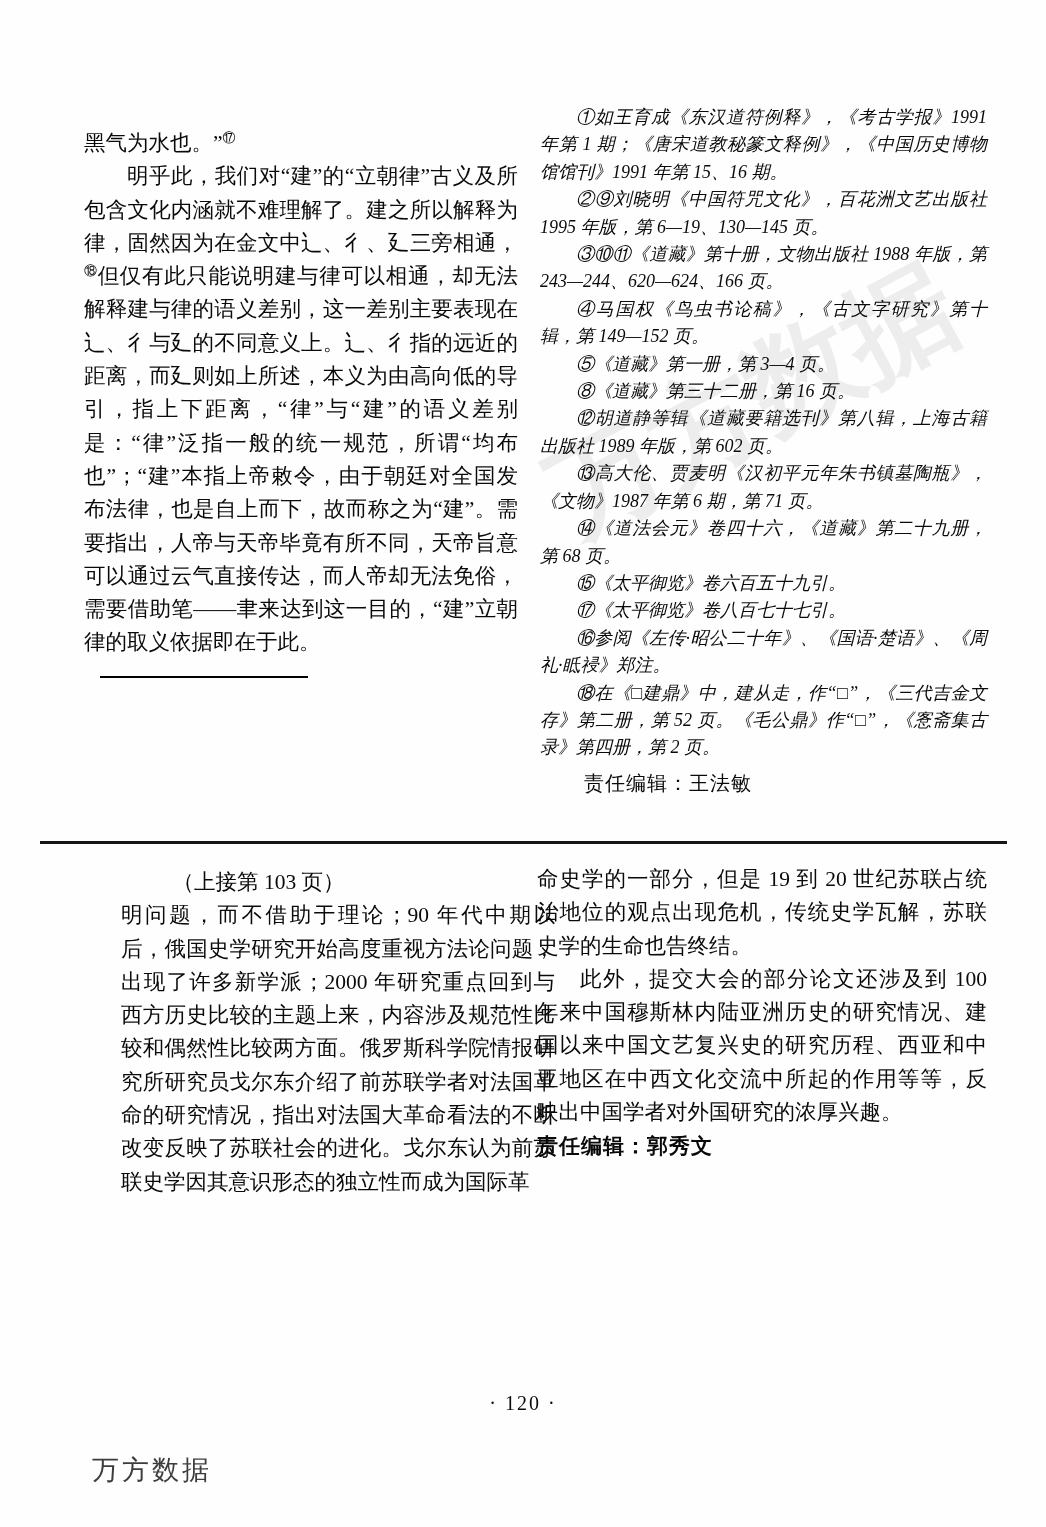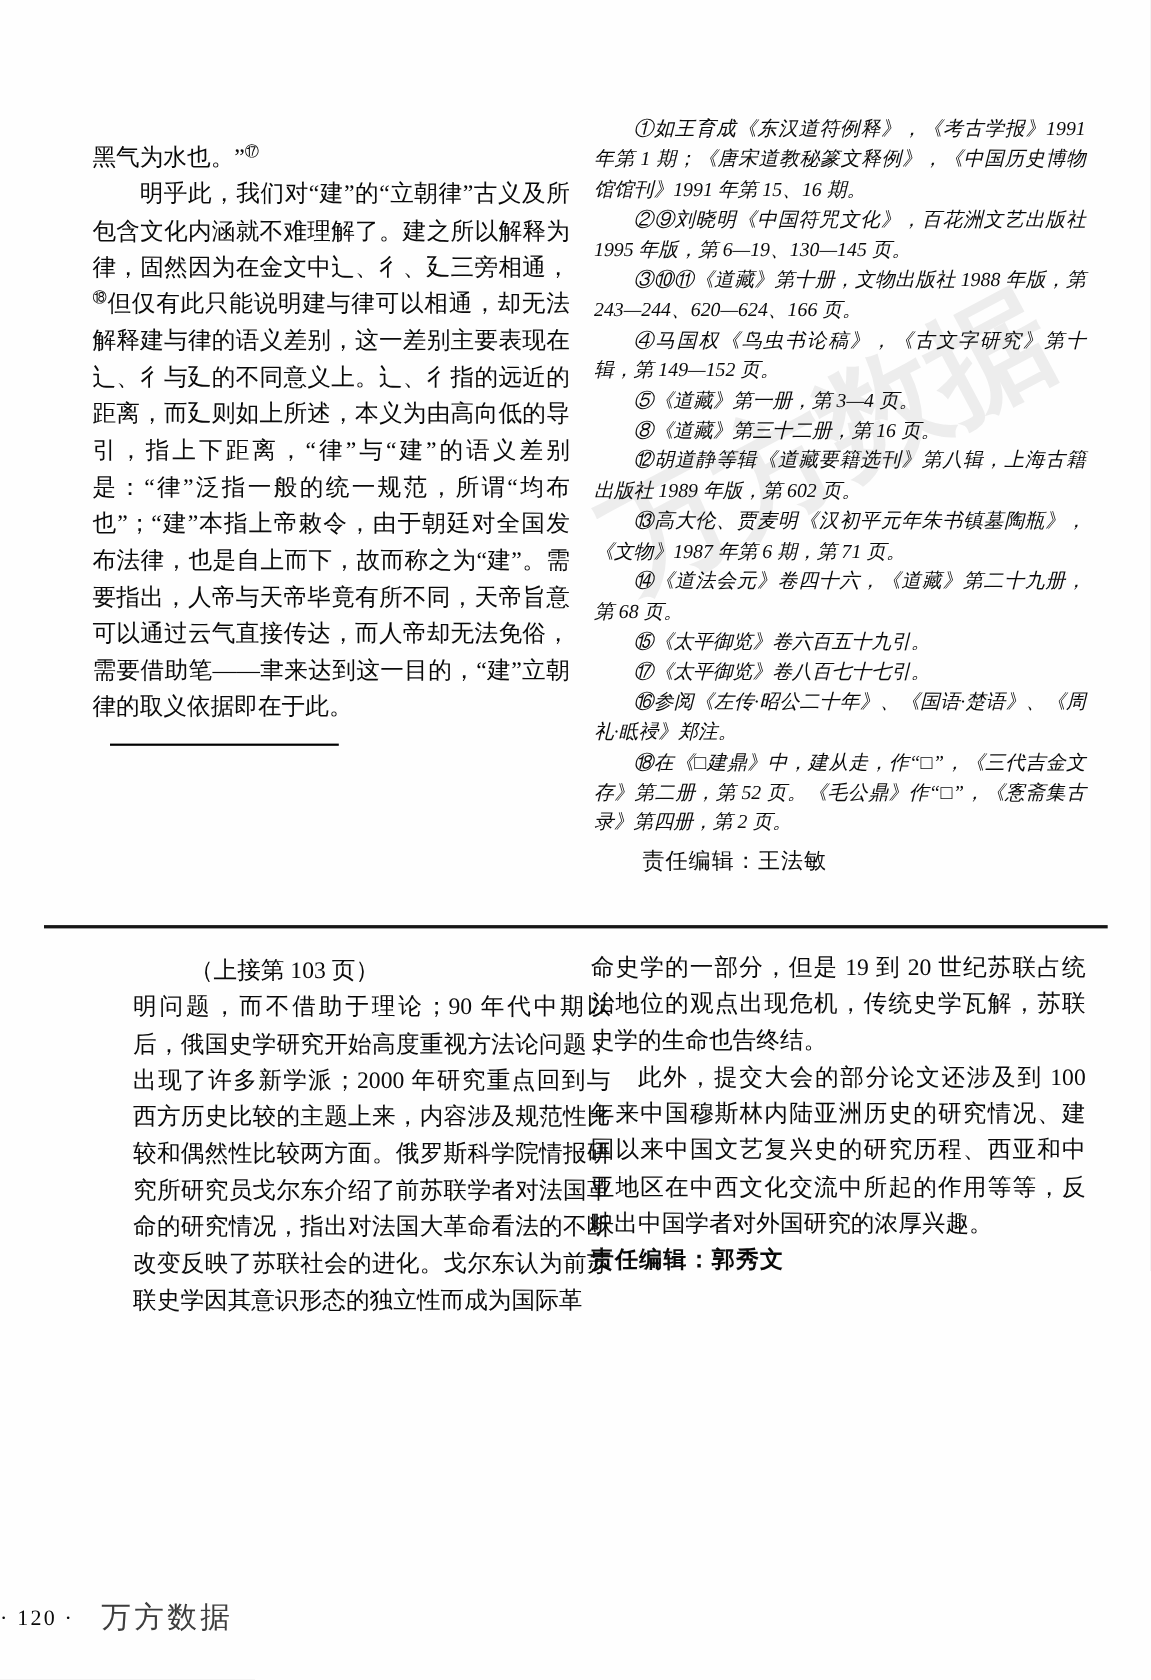--- a/index.html
+++ b/index.html
@@ -65,22 +65,22 @@
   .editor-bottom {
     font-family: "Liberation Sans", sans-serif;
     font-weight: bold;
     font-size: 21px;
     margin: 2px 0 0 2.2em;
     letter-spacing: 1px;
   }
 
   
   .page-number {
-    position: absolute; left: 0; top: 1460px; width: 100%;
-    font-size: 20px; letter-spacing: 2px; z-index: 2;
+    position: absolute; left: 0; top: 1392px; width: 100%;
+    text-align: center; font-size: 20px; letter-spacing: 2px; z-index: 2;
   }
   .wanfang {
     position: absolute; left: 92px; top: 1452px;
     font-family: "Liberation Sans", sans-serif;
     font-size: 27px; color: #3d3d3d; letter-spacing: 3px; z-index: 2;
   }
 
   
   .diag-watermark {
     position: absolute; left: 560px; top: 430px; width: 500px;

